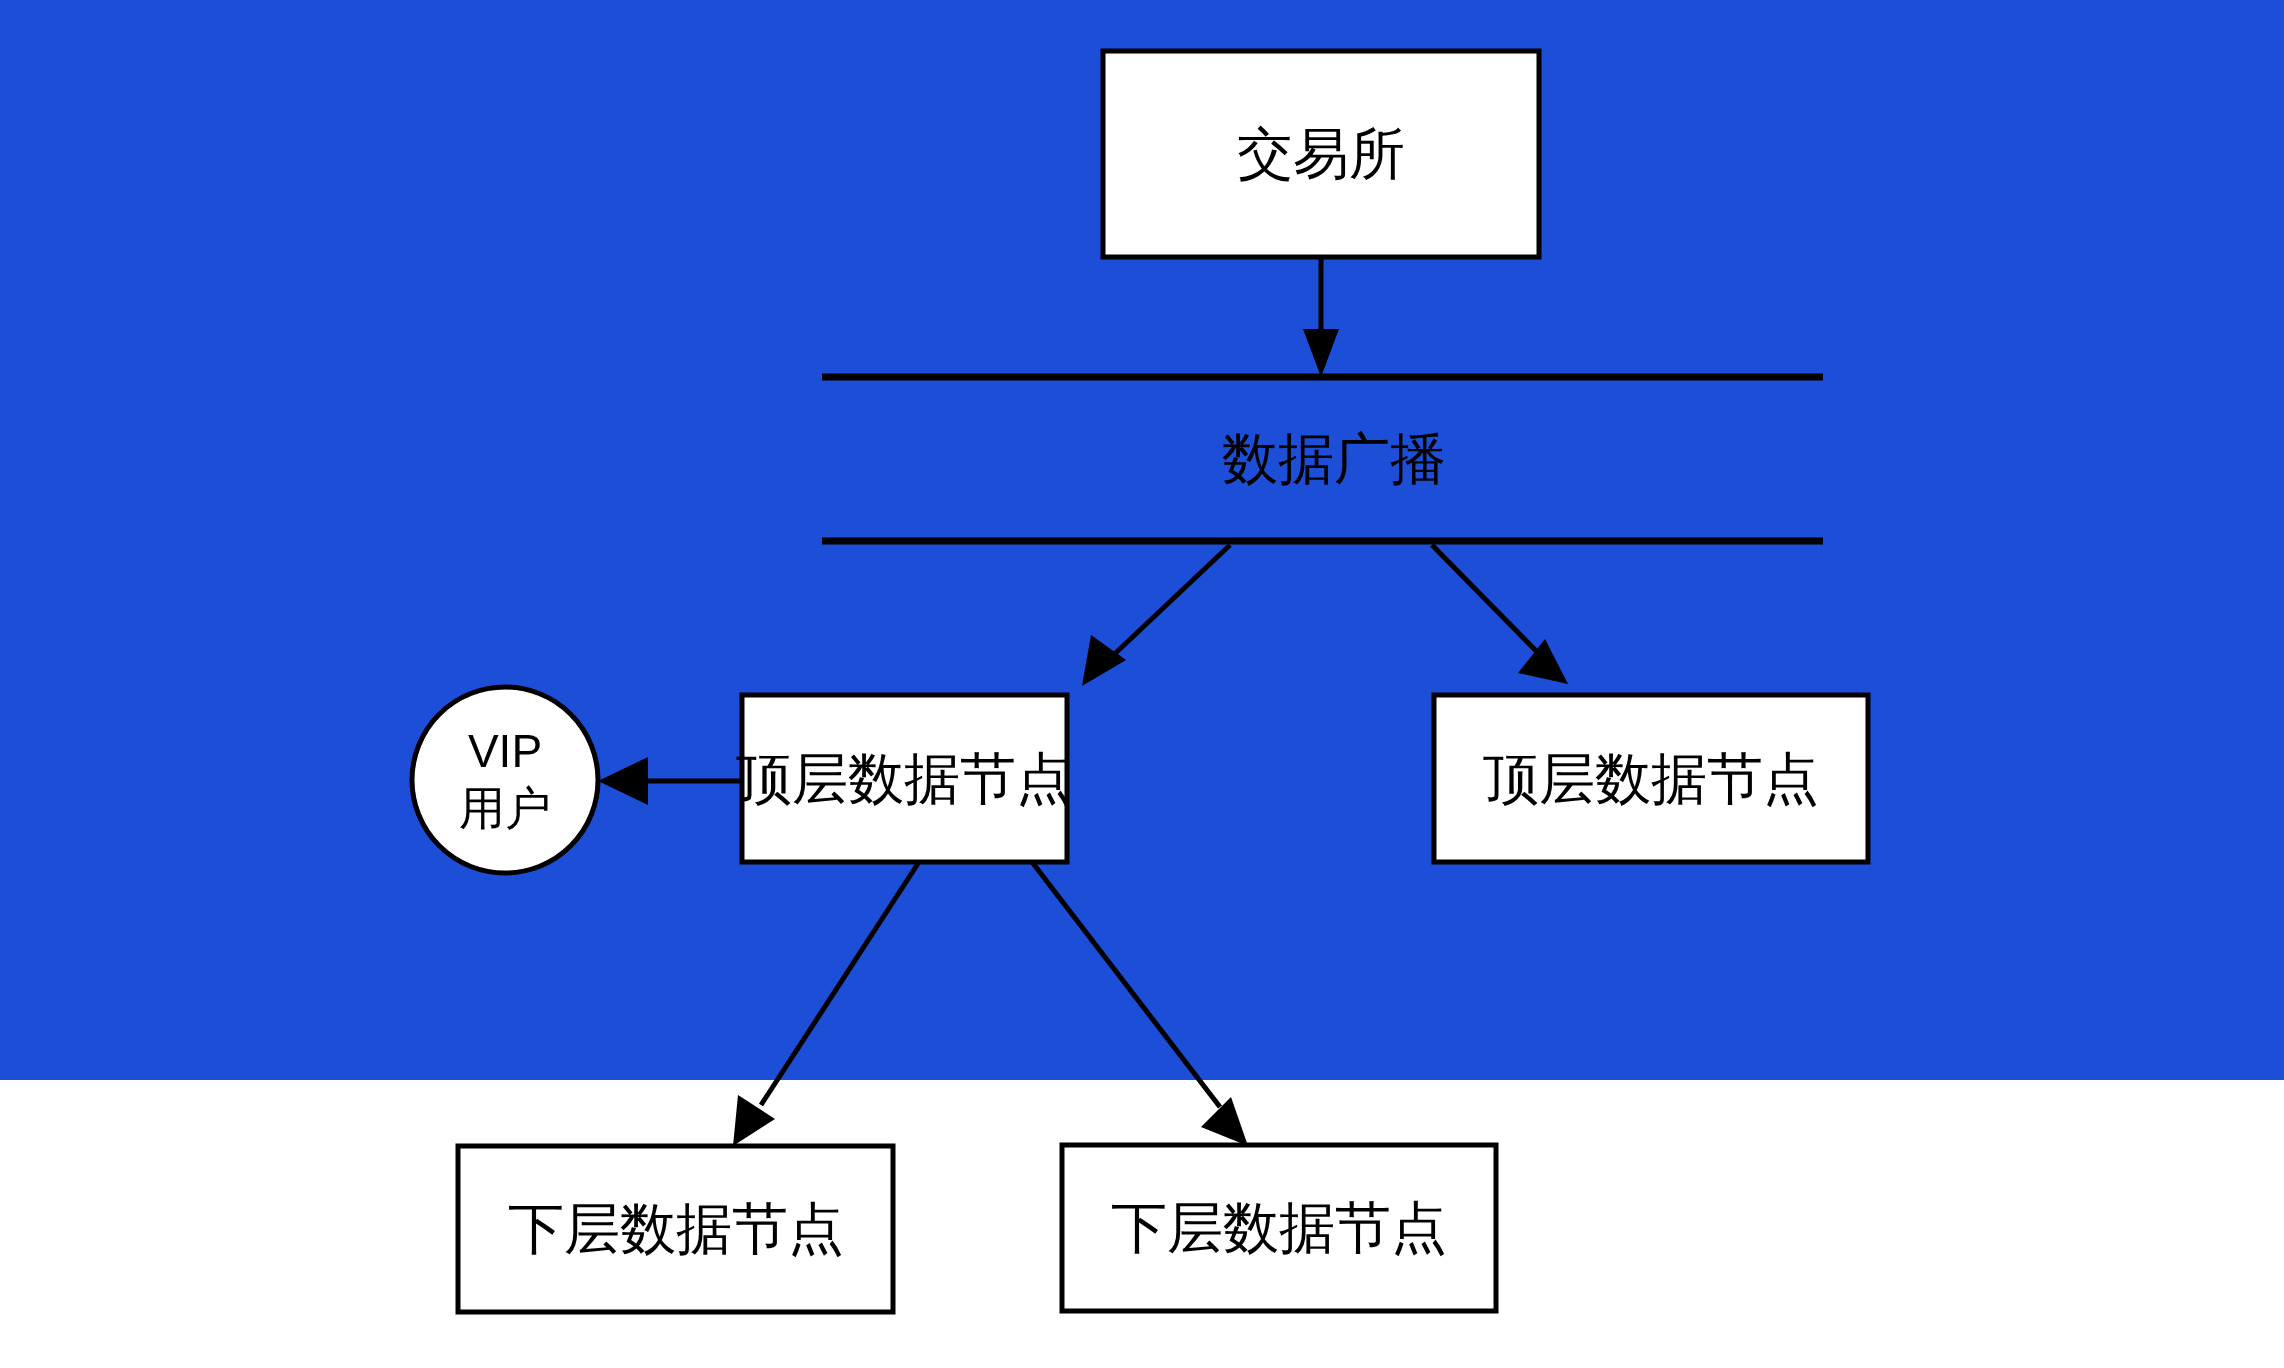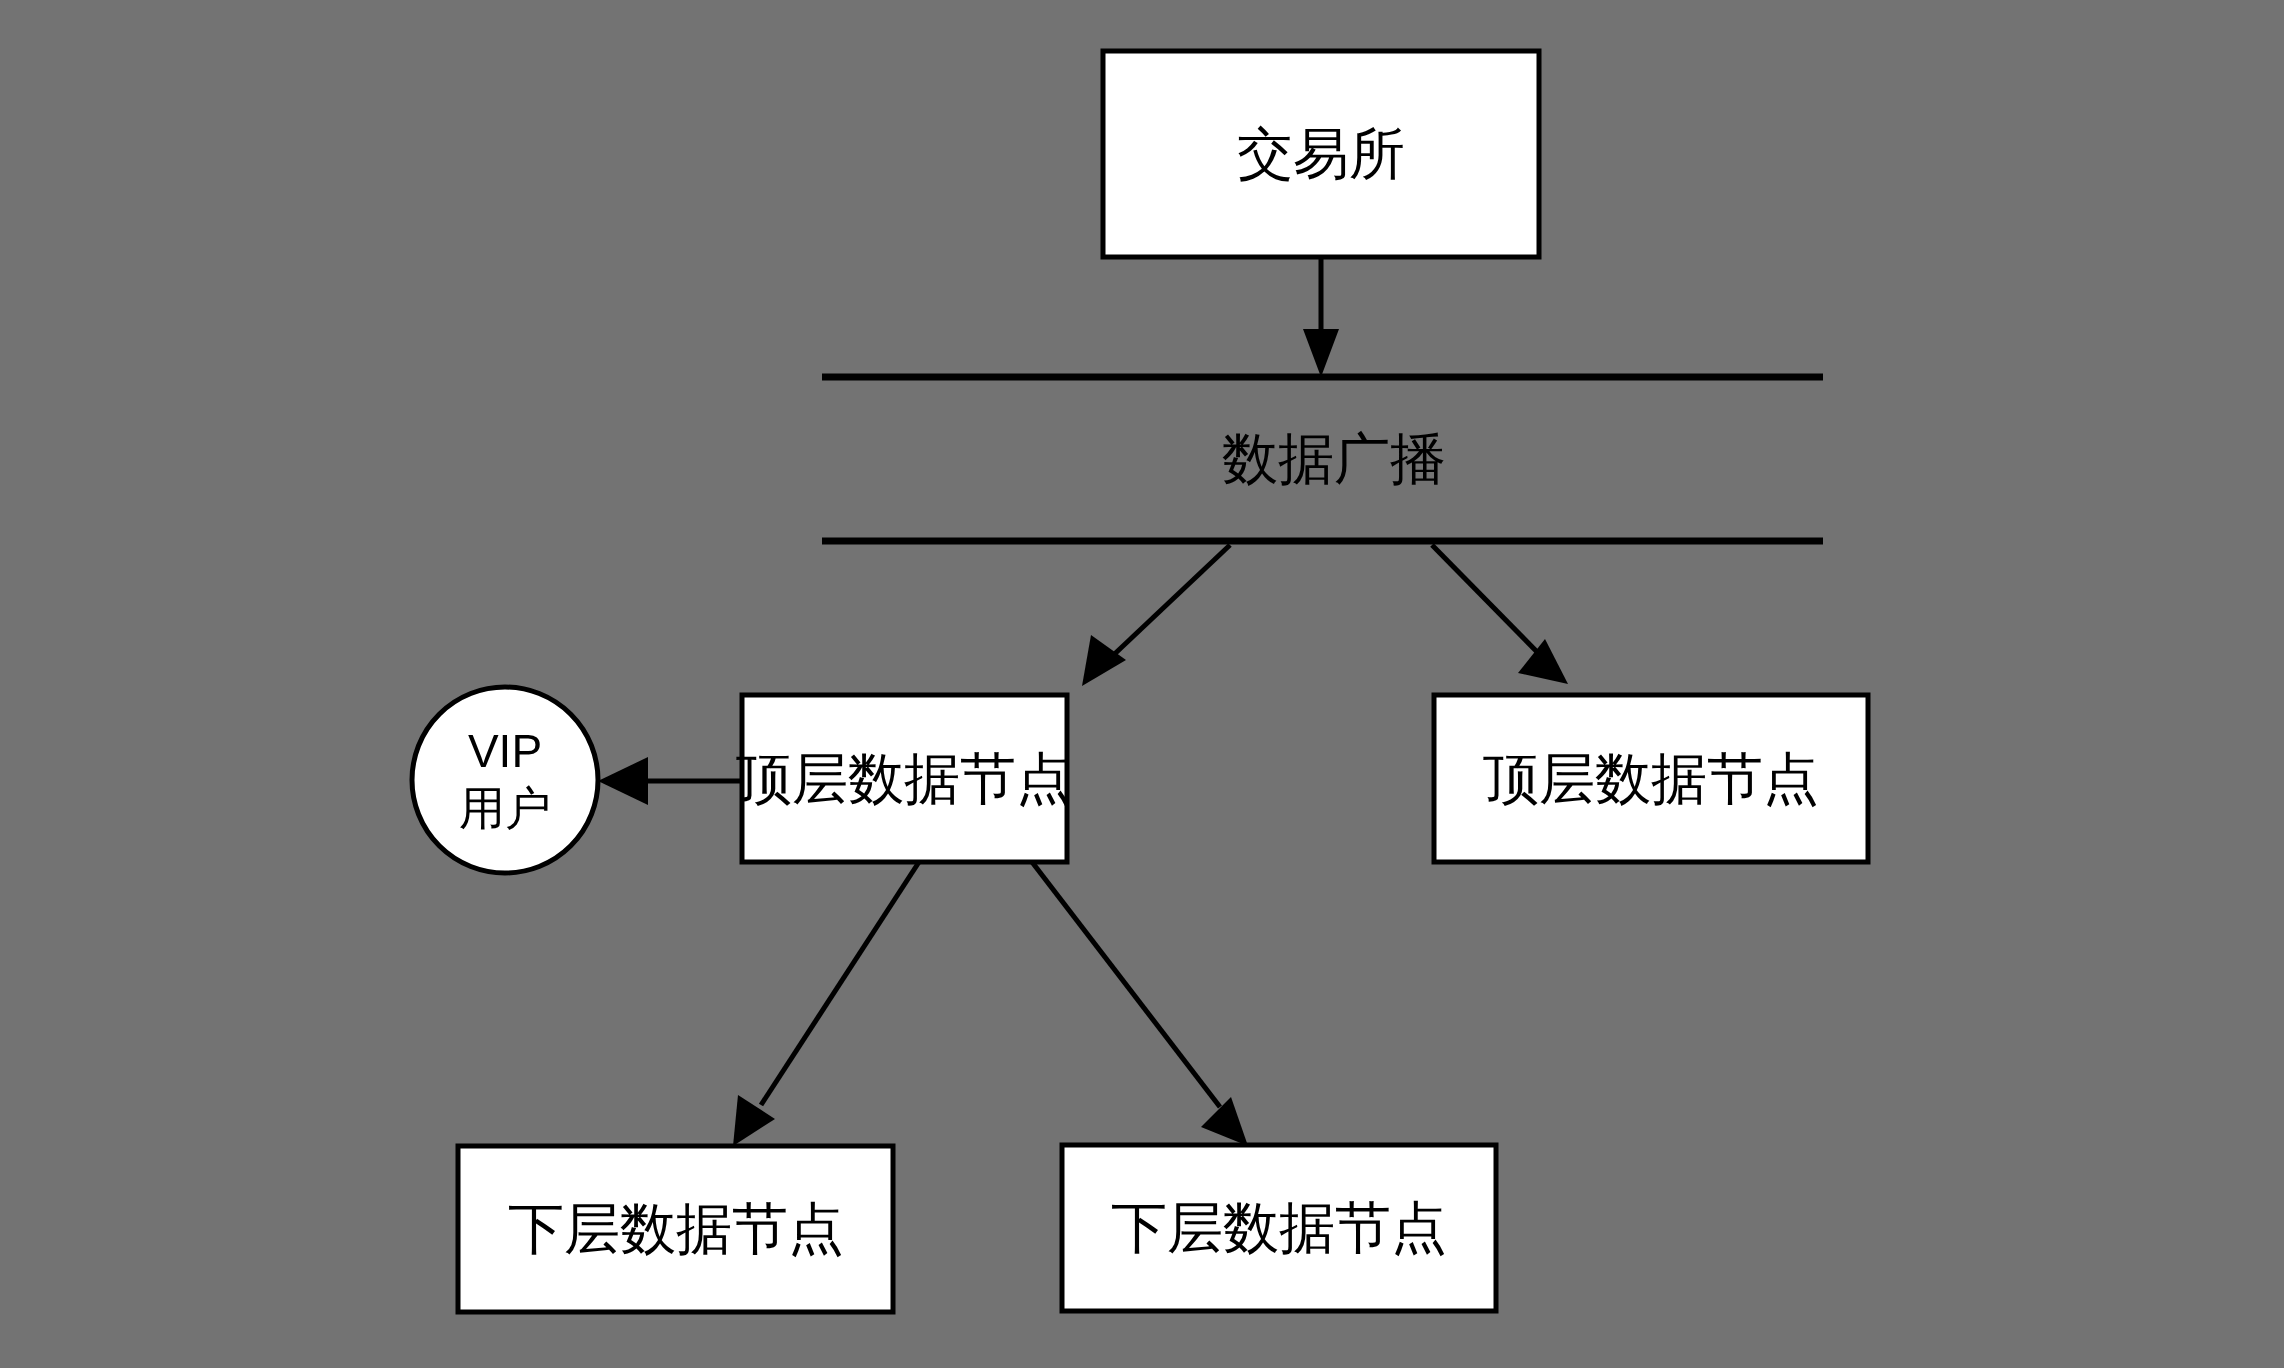--- a/index.html
+++ b/index.html
@@ -9,22 +9,22 @@
   }
   body {
     width: 2284px;
     height: 1368px;
     font-family: "Liberation Sans", "DejaVu Sans", sans-serif;
     overflow: hidden;
   }
   #diagram-root {
     position: relative;
     width: 2284px;
-    height: 1368px;
-    background: #737373;
+    height: 1080px;
+    background: #1d4ed8;
   }
   svg#diagram-canvas {
     position: absolute;
     top: 0;
     left: 0;
     width: 2284px;
     height: 1368px;
     display: block;
   }
   .node-shape {

